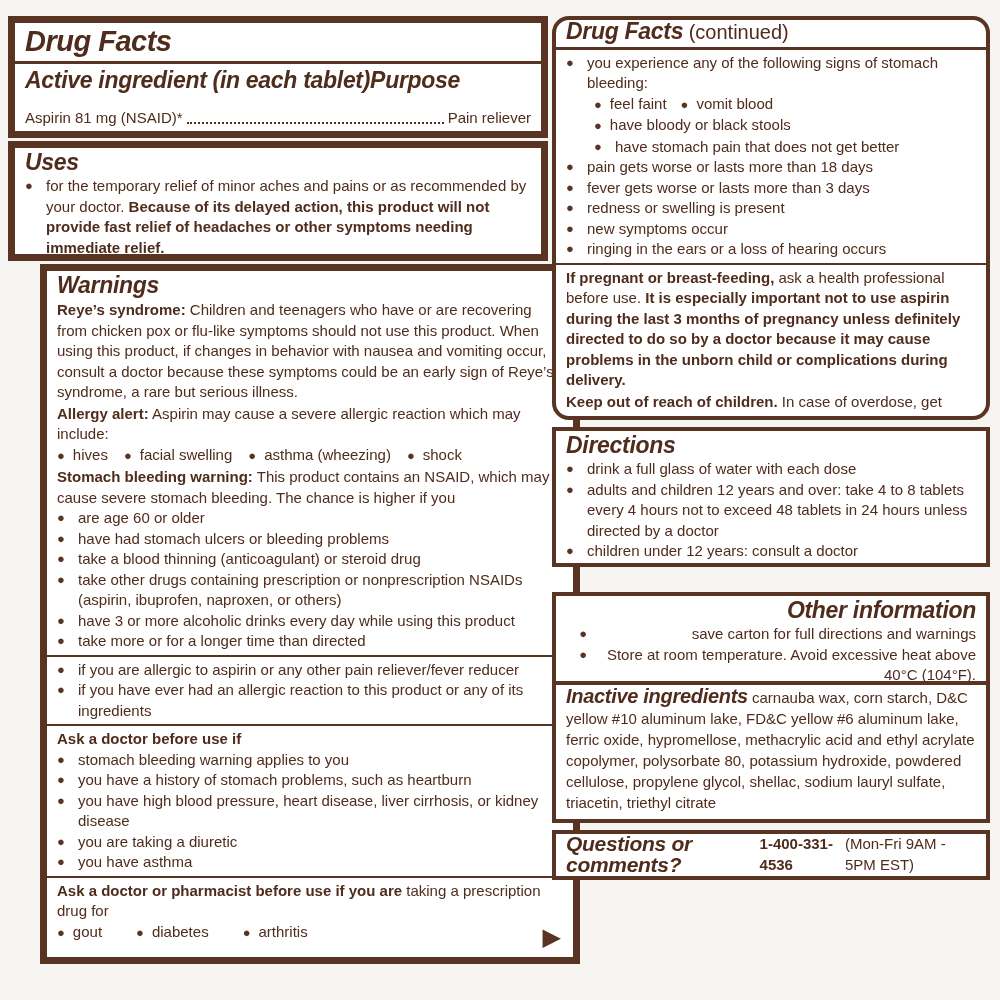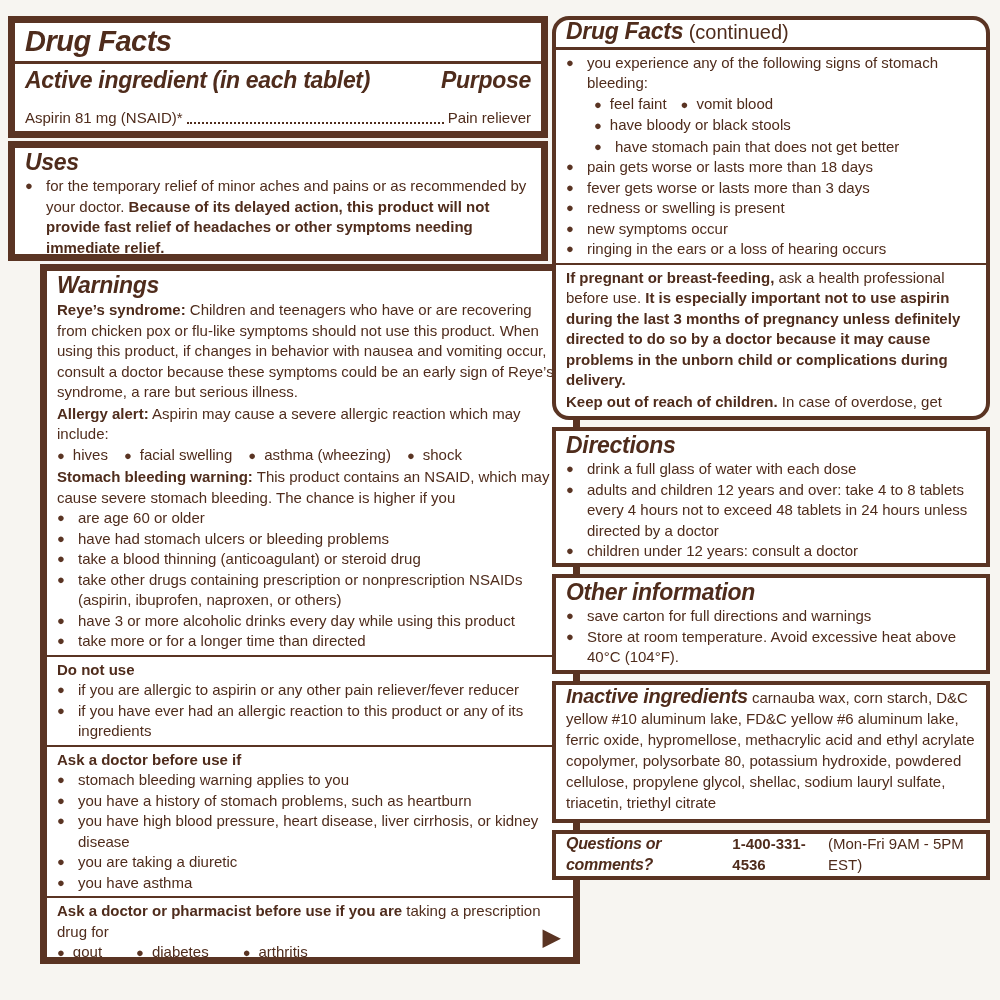--- a/index.html
+++ b/index.html
@@ -15,34 +15,34 @@
 
   .box { position:absolute; background:#ffffff; border:4px solid #5a3423; overflow:hidden; }
   .lbox { left:8px; width:540px; border-width:7px; padding:1px 10px 2px; }
   .rbox { left:552px; width:438px; padding:1px 10px 2px; }
 
   #box-active   { top:16px;  height:122px; }
   #box-uses     { top:141px; height:120px; }
   #box-warnings { top:264px; height:700px; position:absolute;margin-left:32px; }
   #rb-continued { top:16px;  height:404px;border-radius:17px; }
   #rb-directions{ top:427px; height:140px; }
-  #rb-other     { top:574px; height:100px; }
+  #rb-other     { top:592px; height:100px;text-align:right; }
   #rb-inactive  { top:681px; height:142px; }
   #rb-questions { top:830px; height:50px; display:flex; align-items:center; }
 
   .h1 { font-size:29px; line-height:35px; font-weight:bold; font-style:italic; letter-spacing:-0.5px; }
   .h2 { font-size:23px; line-height:27px; font-weight:bold; font-style:italic; letter-spacing:-0.3px; }
   .h2i{ font-size:23px; font-weight:bold; font-style:italic; letter-spacing:-0.3px; }
   .cont { font-size:20px; font-weight:normal; font-style:normal; }
   .bold { font-weight:bold; }
 
   .rule-med   { height:3px; background:#5a3423; margin:2px -10px 3px; }
   .rule-thin  { height:2px; background:#5a3423; margin:3px -10px 3px; }
 
-  .ai-row { display:flex; justify-content:space-between; align-items:flex-end;gap:40px; }
+  .ai-row { display:flex; align-items:flex-end; }
   .ai-line { display:flex; align-items:center;margin-top:14px; }
   .dots { flex:1; border-bottom:2px dotted #4f2c1c; height:12px; margin:0 4px; }
 
   .b { display:flex; }
   .b .dot { flex:0 0 21px; color:#5a3423; font-size:13px; line-height:20.5px; }
   .b .bt { flex:1; }
   .indent { padding-left:28px; }
 
   .brow { display:flex; flex-wrap:wrap; }
   .item { white-space:nowrap; }
@@ -51,21 +51,21 @@
   .gap14 { margin-right:14px; }
   .gap34 { margin-right:34px; }
 
   .para { margin-top:1px; }
 
   .cont-arrow {
     position:absolute; right:12px; bottom:8px;
     color:#5a3423; font-size:24px; line-height:24px;
   }
 
-  .q-head { font-size:16px; font-weight:bold; font-style:italic; letter-spacing:-0.3px; margin-right:8px; }
+  .q-head { font-size:21px; font-weight:bold; font-style:italic; letter-spacing:-0.3px; margin-right:8px; }
   .q-phone { font-weight:bold; margin-right:5px; }
 
   .inact-head { font-size:20px; font-weight:bold; font-style:italic; letter-spacing:-0.3px; }
   #rb-inactive p { line-height:21px; }
 </style>
 </head>
 <body>
 
 <div class="page">
 
@@ -129,21 +129,20 @@
     <div class="b">
         <span class="dot">●</span>
         <span class="bt">have 3 or more alcoholic drinks every day while using this product</span>
       </div>
     <div class="b">
         <span class="dot">●</span>
         <span class="bt">take more or for a longer time than directed</span>
       </div>
 
     <div class="rule-thin"></div>
-    <div class="bold">Do not use</div>
     <div class="b">
         <span class="dot">●</span>
         <span class="bt">if you are allergic to aspirin or any other pain reliever/fever reducer</span>
       </div>
     <div class="b">
         <span class="dot">●</span>
         <span class="bt">if you have ever had an allergic reaction to this product or any of its ingredients</span>
       </div>
 
     <div class="rule-thin"></div>

